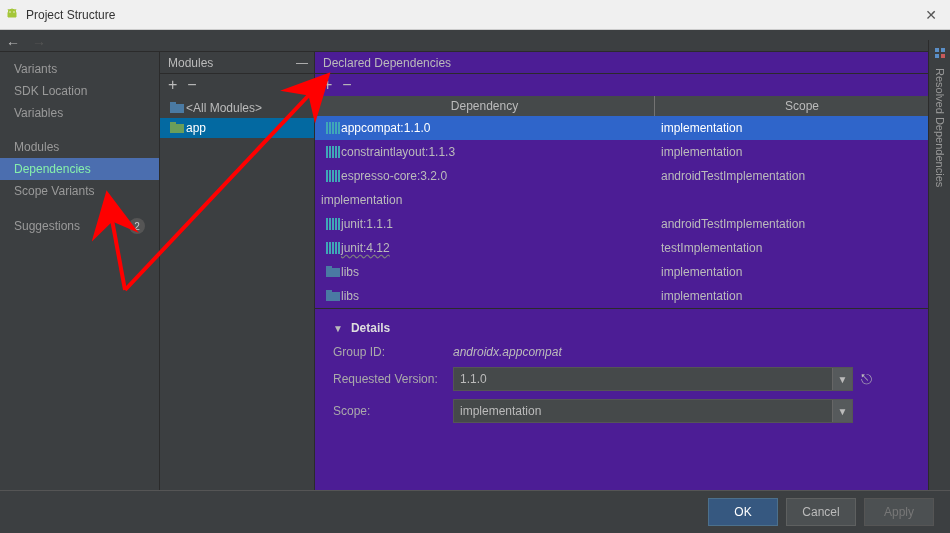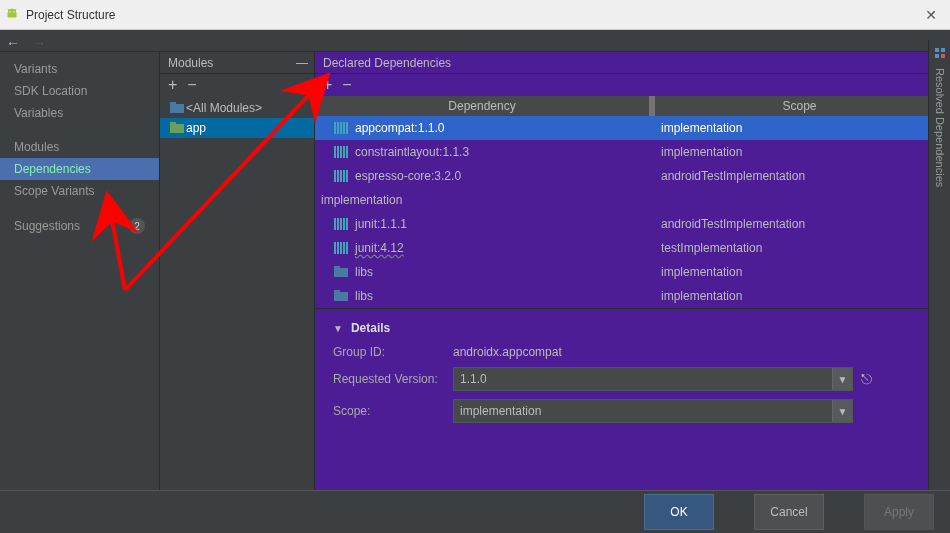--- a/index.html
+++ b/index.html
@@ -32,52 +32,52 @@
 .module-item.selected { background: #0369a1; color: #fff; }
 .mod-icon { width: 14px; height: 12px; display: inline-flex; }
 
 .deps-panel { flex: 1; background: #4c1d95; display: flex; flex-direction: column; position: relative; }
 .deps-header { height: 22px; border-bottom: 1px solid #2b2b2b; display: flex; align-items: center; padding: 0 8px; color: #bbb; font-size: 11px; }
 .deps-sub { height: 22px; display: flex; align-items: center; padding: 0 8px; gap: 10px; }
 .deps-sub .pbtn { font-size: 16px; color: #bbb; cursor: pointer; }
 
 .dep-table { flex: 0 0 auto; }
 .dep-head-row { display: flex; height: 20px; background: #45494a; }
-.dep-head-cell { border-right: 6px solid #737373; display: flex; align-items: center; justify-content: center; color: #bbb; font-size: 12px; }
+.dep-head-cell { border-right: 1px solid #737373; display: flex; align-items: center; justify-content: center; color: #bbb; font-size: 12px; }
 .dep-head-cell.c1 { width: 340px; }
 .dep-head-cell.c2 { flex: 1; }
 
 .dep-body { }
 .dep-row { display: flex; height: 24px; align-items: center; }
 .dep-row.selected { background: #2f65ca; color: #fff; }
-.dep-cell.c1 { width: 340px; padding-left: 18px; display: flex; align-items: center; gap: 6px; }
+.dep-cell.c1 { width: 340px; padding-left: 10px; display: flex; align-items: center; }
 .dep-cell.c2 { flex: 1; padding-left: 6px; }
 .dep-icon { display: inline-flex; width: 16px; height: 14px; }
 .dep-name { color: #bbb; }
 .dep-row.selected .dep-name { color: #fff; }
 .dep-name.wavy { text-decoration: underline wavy #808080; text-underline-offset: 2px; }
 
 .details { border-top: 1px solid #2b2b2b; padding: 12px 18px 8px 18px; }
 .details-title { display: flex; align-items: center; gap: 8px; margin-bottom: 10px; }
 .details-title .tri { color: #bbb; font-size: 10px; }
 .details-title .ttxt { font-weight: bold; color: #ddd; }
 .detail-row { display: flex; align-items: center; margin-bottom: 8px; }
 .detail-label { width: 120px; color: #aaa; }
-.detail-value { color: #bbb; }
+.detail-value { color: #bbb; font-style: italic; }
 .dropdown { display: flex; align-items: center; background: #45494a; border: 1px solid #555; height: 24px; flex: 1; max-width: 400px; padding: 0 6px; position: relative; }
 .dropdown .dd-text { flex: 1; color: #bbb; }
 .dropdown .dd-arrow { background: #565a5c; width: 20px; height: 22px; display: flex; align-items: center; justify-content: center; margin-right: -6px; color: #bbb; font-size: 10px; border-left: 1px solid #666; }
 .pin-btn { margin-left: 8px; color: #bbb; font-size: 14px; }
 
 .right-tab { position: absolute; right: 0; top: 40px; width: 22px; background: #3c3f41; border-left: 1px solid #2b2b2b; height: 450px; display: flex; flex-direction: column; align-items: center; padding-top: 6px; gap: 4px; }
 .right-tab .ricon { width: 14px; height: 14px; }
 .right-tab .vtext { writing-mode: vertical-rl; color: #999; font-size: 11px; margin-top: 4px; }
 
 .footer { height: 43px; border-top: 1px solid #555; display: flex; align-items: center; justify-content: flex-end; padding: 0 16px; gap: 8px; background: #3c3f41; }
-.btn { min-width: 70px; height: 36px; display: inline-flex; align-items: center; justify-content: center; background: #4c5052; border: 1px solid #5e6060; color: #bbb; cursor: pointer; padding: 0 12px; margin-left: 32px; }
+.btn { min-width: 70px; height: 28px; display: inline-flex; align-items: center; justify-content: center; background: #4c5052; border: 1px solid #5e6060; color: #bbb; cursor: pointer; padding: 0 12px; }
 .btn.primary { background: #365880; border-color: #4c708c; color: #fff; }
 .btn.disabled { color: #777; border-color: #555; }
 
 .arrow-overlay { position: absolute; pointer-events: none; z-index: 100; }
 </style>
 </head>
 <body>
 
 <div class="titlebar">
   <span class="logo">

